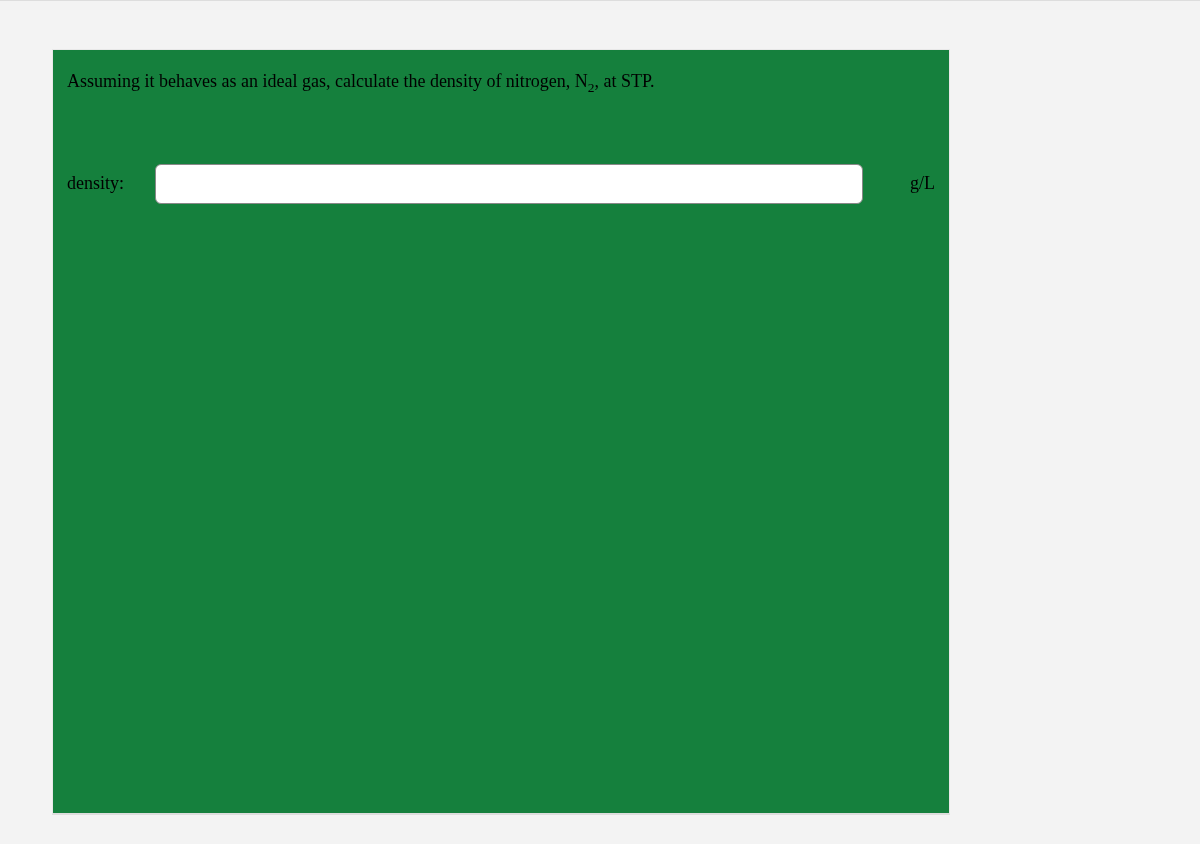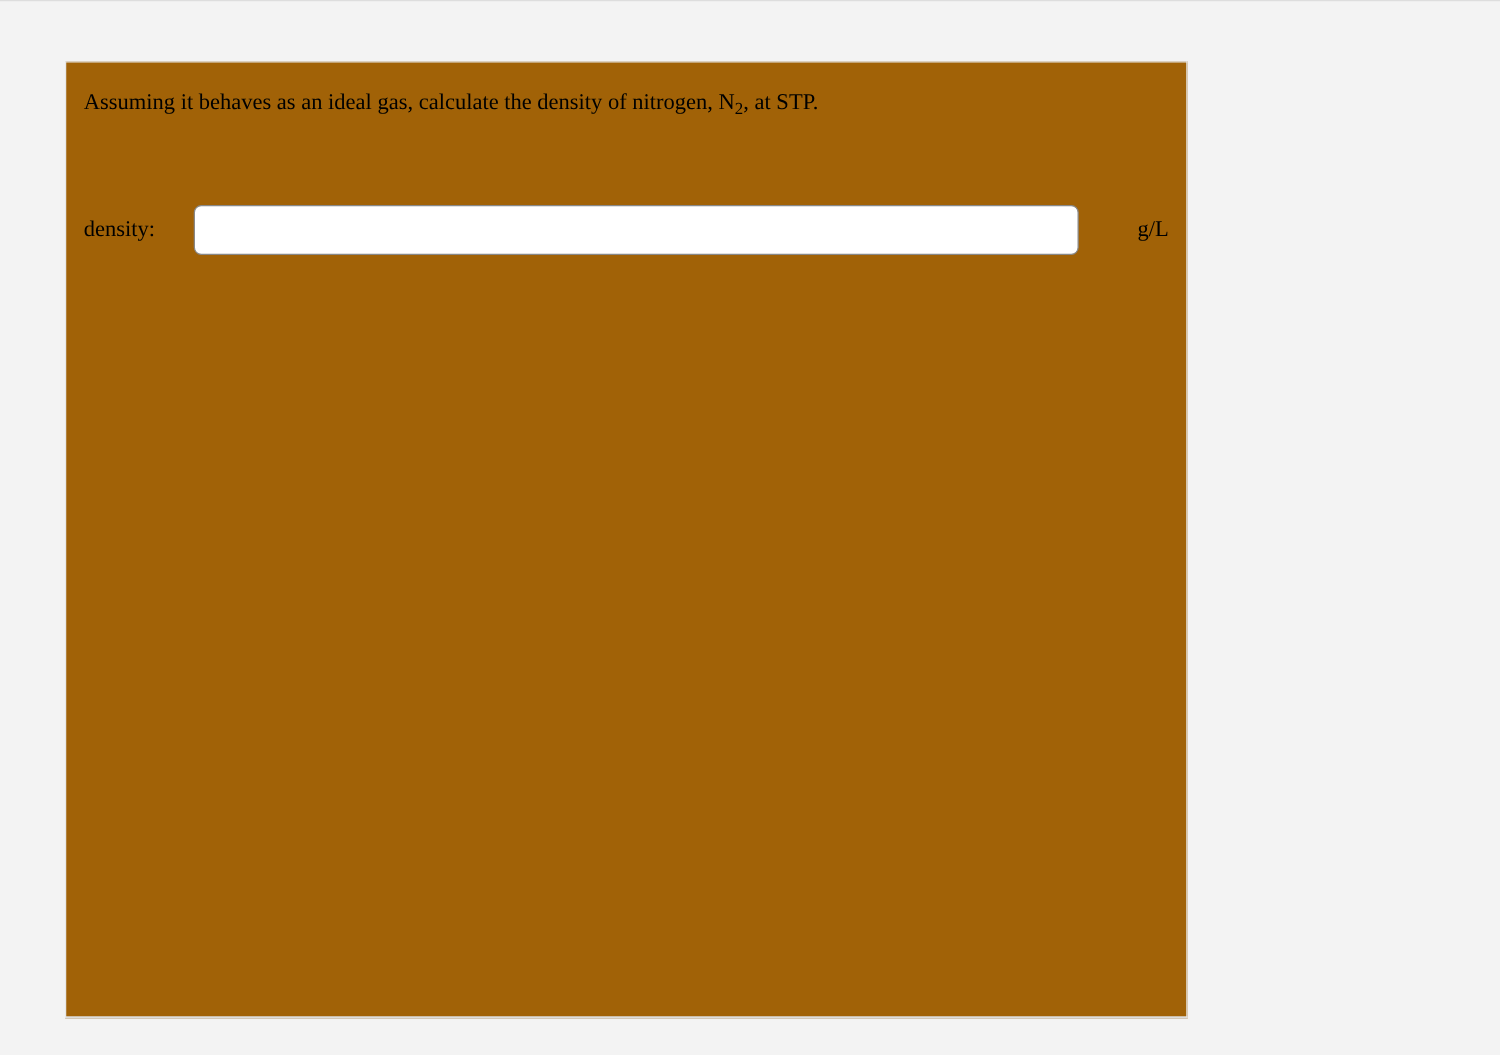--- a/index.html
+++ b/index.html
@@ -7,21 +7,21 @@
       background: #f3f3f3;
       font-family: Georgia, 'Times New Roman', Times, serif;
       font-size: 18px;
       color: #000;
       width: 1200px;
       height: 844px;
       border-top: 1px solid #ddd;
       padding: 48px 0 0 52px;
     }
     .card {
-      background: #a16207;
+      background: #15803d;
       width: 898px;
       min-height: 766px;
       border: 1px solid #e8e8e8;
       border-bottom: 2px solid #ddd;
       padding: 18px 14px;
     }
     .question-text { line-height: 1.5; }
     .sub { vertical-align: sub; font-size: 0.75em; }
     .answer-row {
       margin-top: 66px;

